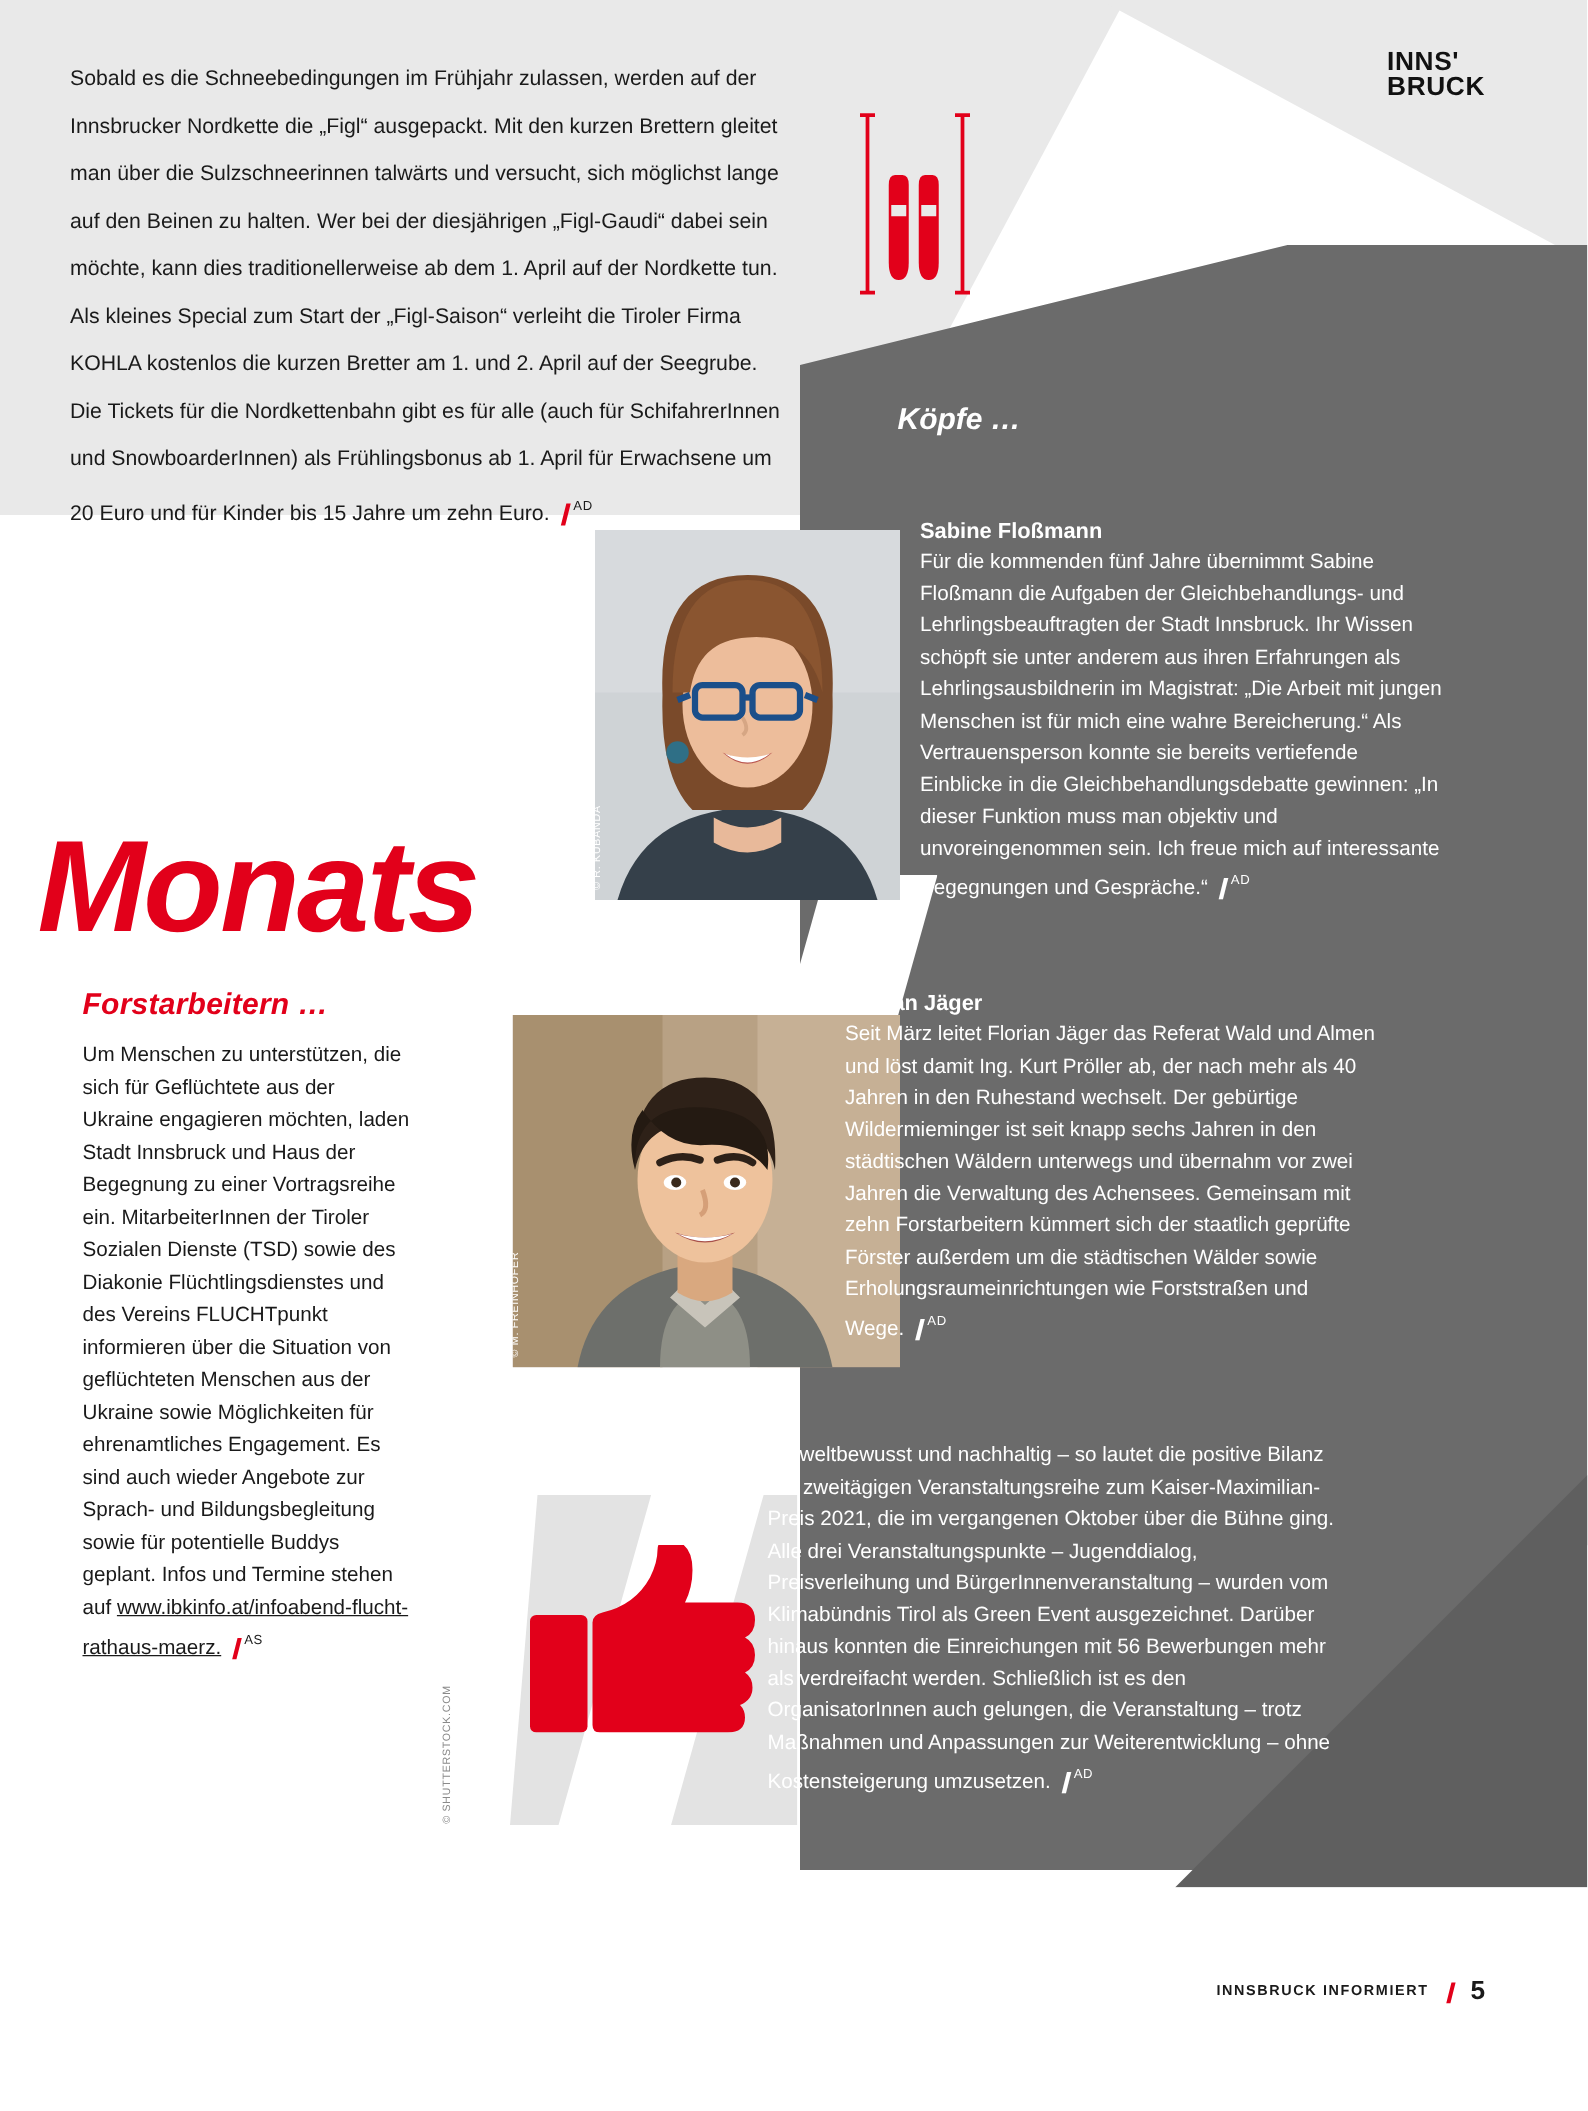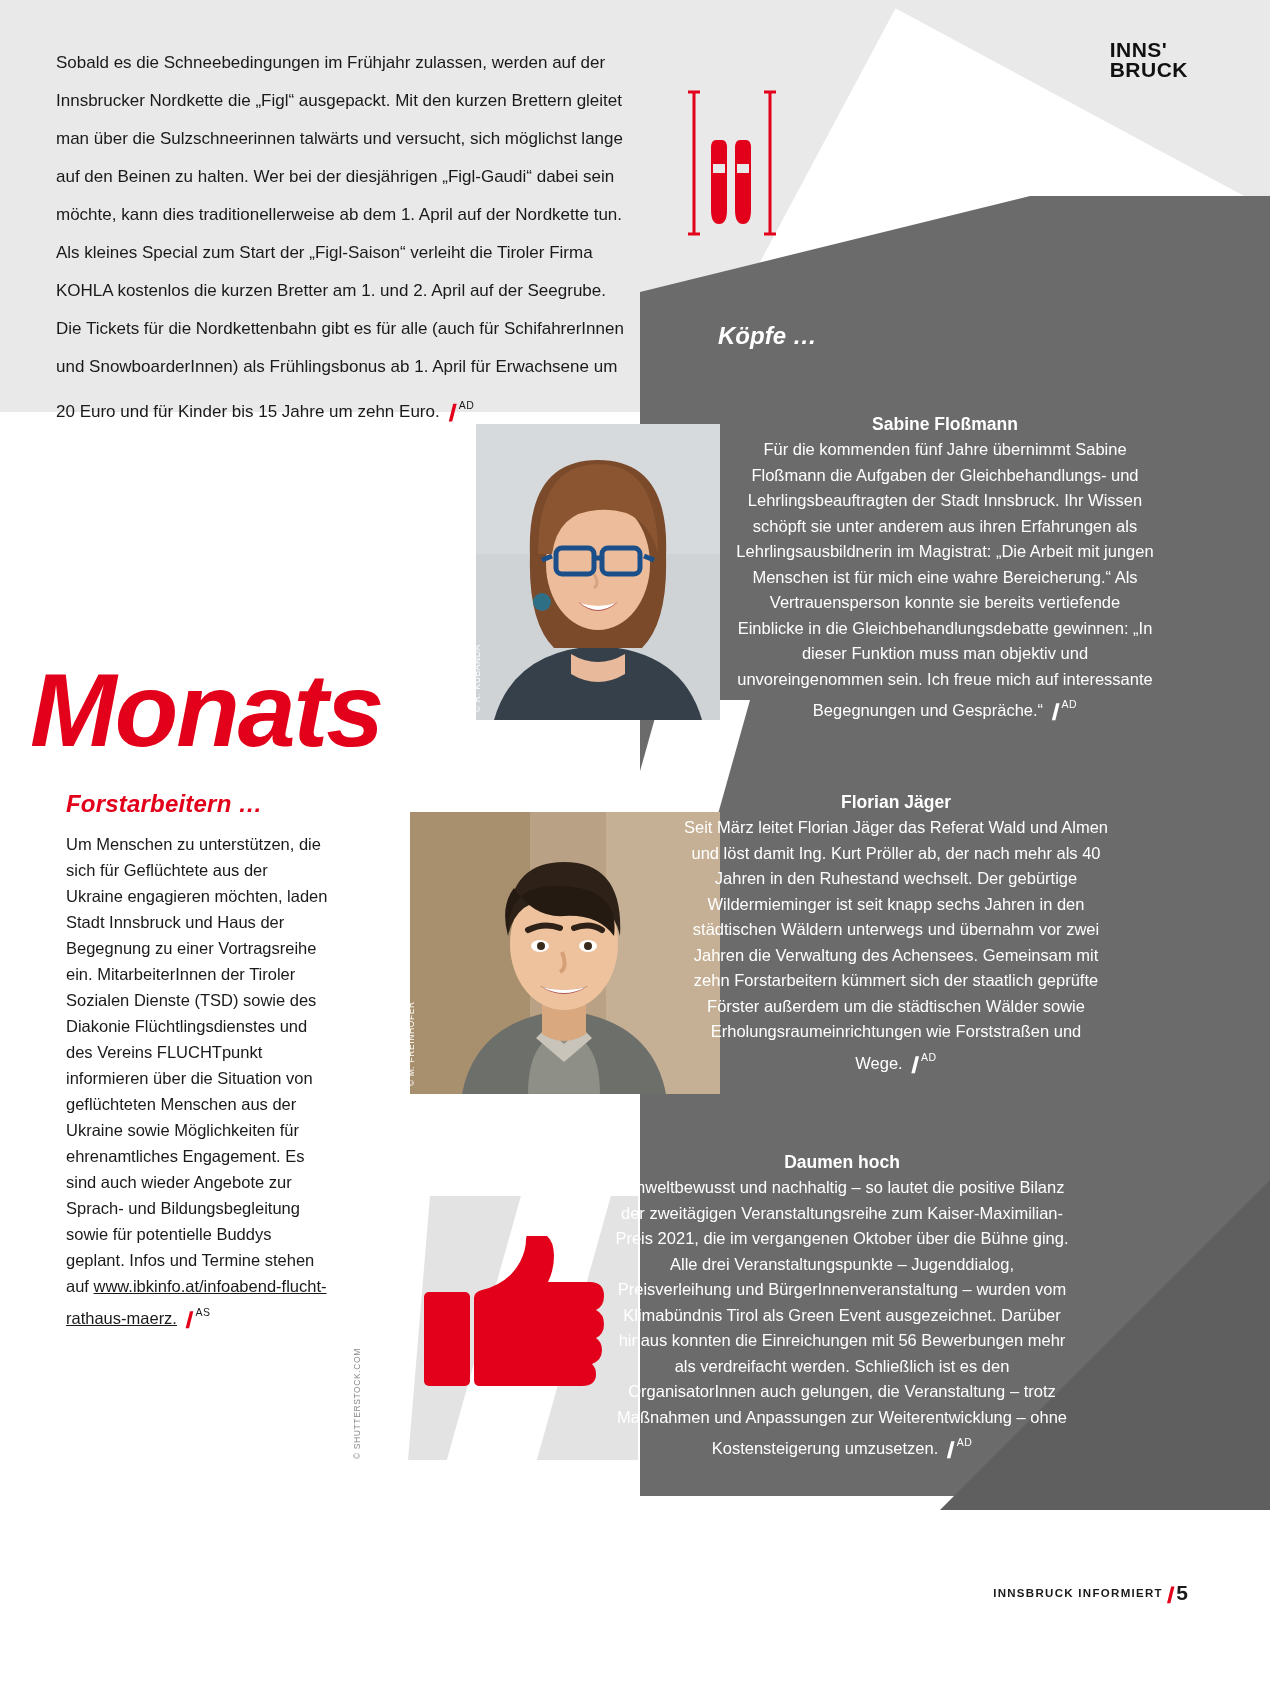--- a/index.html
+++ b/index.html
@@ -100,36 +100,36 @@
     position:absolute; color:#fff; font-size:8.5px; letter-spacing:0.6px;
     transform:rotate(-90deg); transform-origin:left bottom; white-space:nowrap;
   }
 
   
   #photo-sabine { left:476px; top:424px; width:244px; height:296px; }
   
   #photo-florian { left:410px; top:812px; width:310px; height:282px; }
 
   
-  .kopf-block { position:absolute; color:#ffffff; text-align:center; }
+  .kopf-block { position:absolute; color:#ffffff; text-align:left; }
   .kopf-name { font-weight:bold; font-size:17.5px; margin-bottom:2px; }
   .kopf-text { font-size:16.5px; line-height:25.5px; }
   .marker-white { color:#ffffff; font-weight:bold; font-style:italic; }
 
   #block-sabine { left:736px; top:414px; width:418px; }
   #block-florian { left:676px; top:792px; width:440px; }
   #block-daumen { left:614px; top:1152px; width:456px; }
 
   
   #thumb { position:absolute; left:424px; top:1236px; width:180px; height:150px; }
 
   
   #footer {
     position:absolute; right:82px; bottom:84px;
-    display:flex; align-items:center; 
+    display:flex; align-items:center; gap:10px;
   }
   #footer .ftxt { font-size:11.5px; letter-spacing:1.3px; color:#1a1a1a; font-weight:bold; }
   #footer .fnum { font-size:21px; font-weight:bold; color:#1a1a1a; }
 </style>
 </head>
 <body>
 
 <div class="shape" id="shape-topleft"></div>
 <div class="shape" id="shape-topright"></div>
 <div class="shape" id="shape-dark-main"></div>
@@ -251,21 +251,20 @@
 </div>
 
 <div class="kopf-block" id="block-florian">
   <div class="kopf-name">Florian Jäger</div>
   <div class="kopf-text">
     <span>Seit März leitet Florian Jäger das Referat Wald und Almen und löst damit Ing. Kurt Pröller ab, der nach mehr als 40 Jahren in den Ruhestand wechselt. Der gebürtige Wildermieminger ist seit knapp sechs Jahren in den städtischen Wäldern unterwegs und übernahm vor zwei Jahren die Verwaltung des Achensees. Gemeinsam mit zehn Forstarbeitern kümmert sich der staatlich geprüfte Förster außerdem um die städtischen Wälder sowie Erholungsraumeinrichtungen wie Forststraßen und Wege.</span><span class="marker-white">&nbsp;❙</span><span class="initials">AD</span>
   </div>
 </div>
 
 <div class="kopf-block" id="block-daumen">
-  <div class="kopf-name">Daumen hoch</div>
   <div class="kopf-text">
     <span>Umweltbewusst und nachhaltig – so lautet die positive Bilanz der zweitägigen Veranstaltungsreihe zum Kaiser-Maximilian-Preis 2021, die im vergangenen Oktober über die Bühne ging. Alle drei Veranstaltungspunkte – Jugenddialog, Preisverleihung und BürgerInnenveranstaltung – wurden vom Klimabündnis Tirol als Green Event ausgezeichnet. Darüber hinaus konnten die Einreichungen mit 56 Bewerbungen mehr als verdreifacht werden. Schließlich ist es den OrganisatorInnen auch gelungen, die Veranstaltung – trotz Maßnahmen und Anpassungen zur Weiterentwicklung – ohne Kostensteigerung umzusetzen.</span><span class="marker-white">&nbsp;❙</span><span class="initials">AD</span>
   </div>
 </div>
 
 <svg id="thumb" viewBox="0 0 180 150">
   <g fill="#e2001a">
     <rect x="0" y="56" width="46" height="94" rx="5"></rect>
     <path d="M56 150 q-6 0 -6 -6 l0 -82 q0 -6 8 -8 q26 -6 38 -28 q6 -12 6 -22 q0 -8 8 -8 q20 0 20 24 q0 14 -6 26 l42 0 q14 0 14 14 q0 10 -8 14 q8 4 8 14 q0 10 -8 14 q6 4 6 12 q0 10 -10 14 q4 4 4 10 q0 12 -14 12 z"></path>
   </g>

